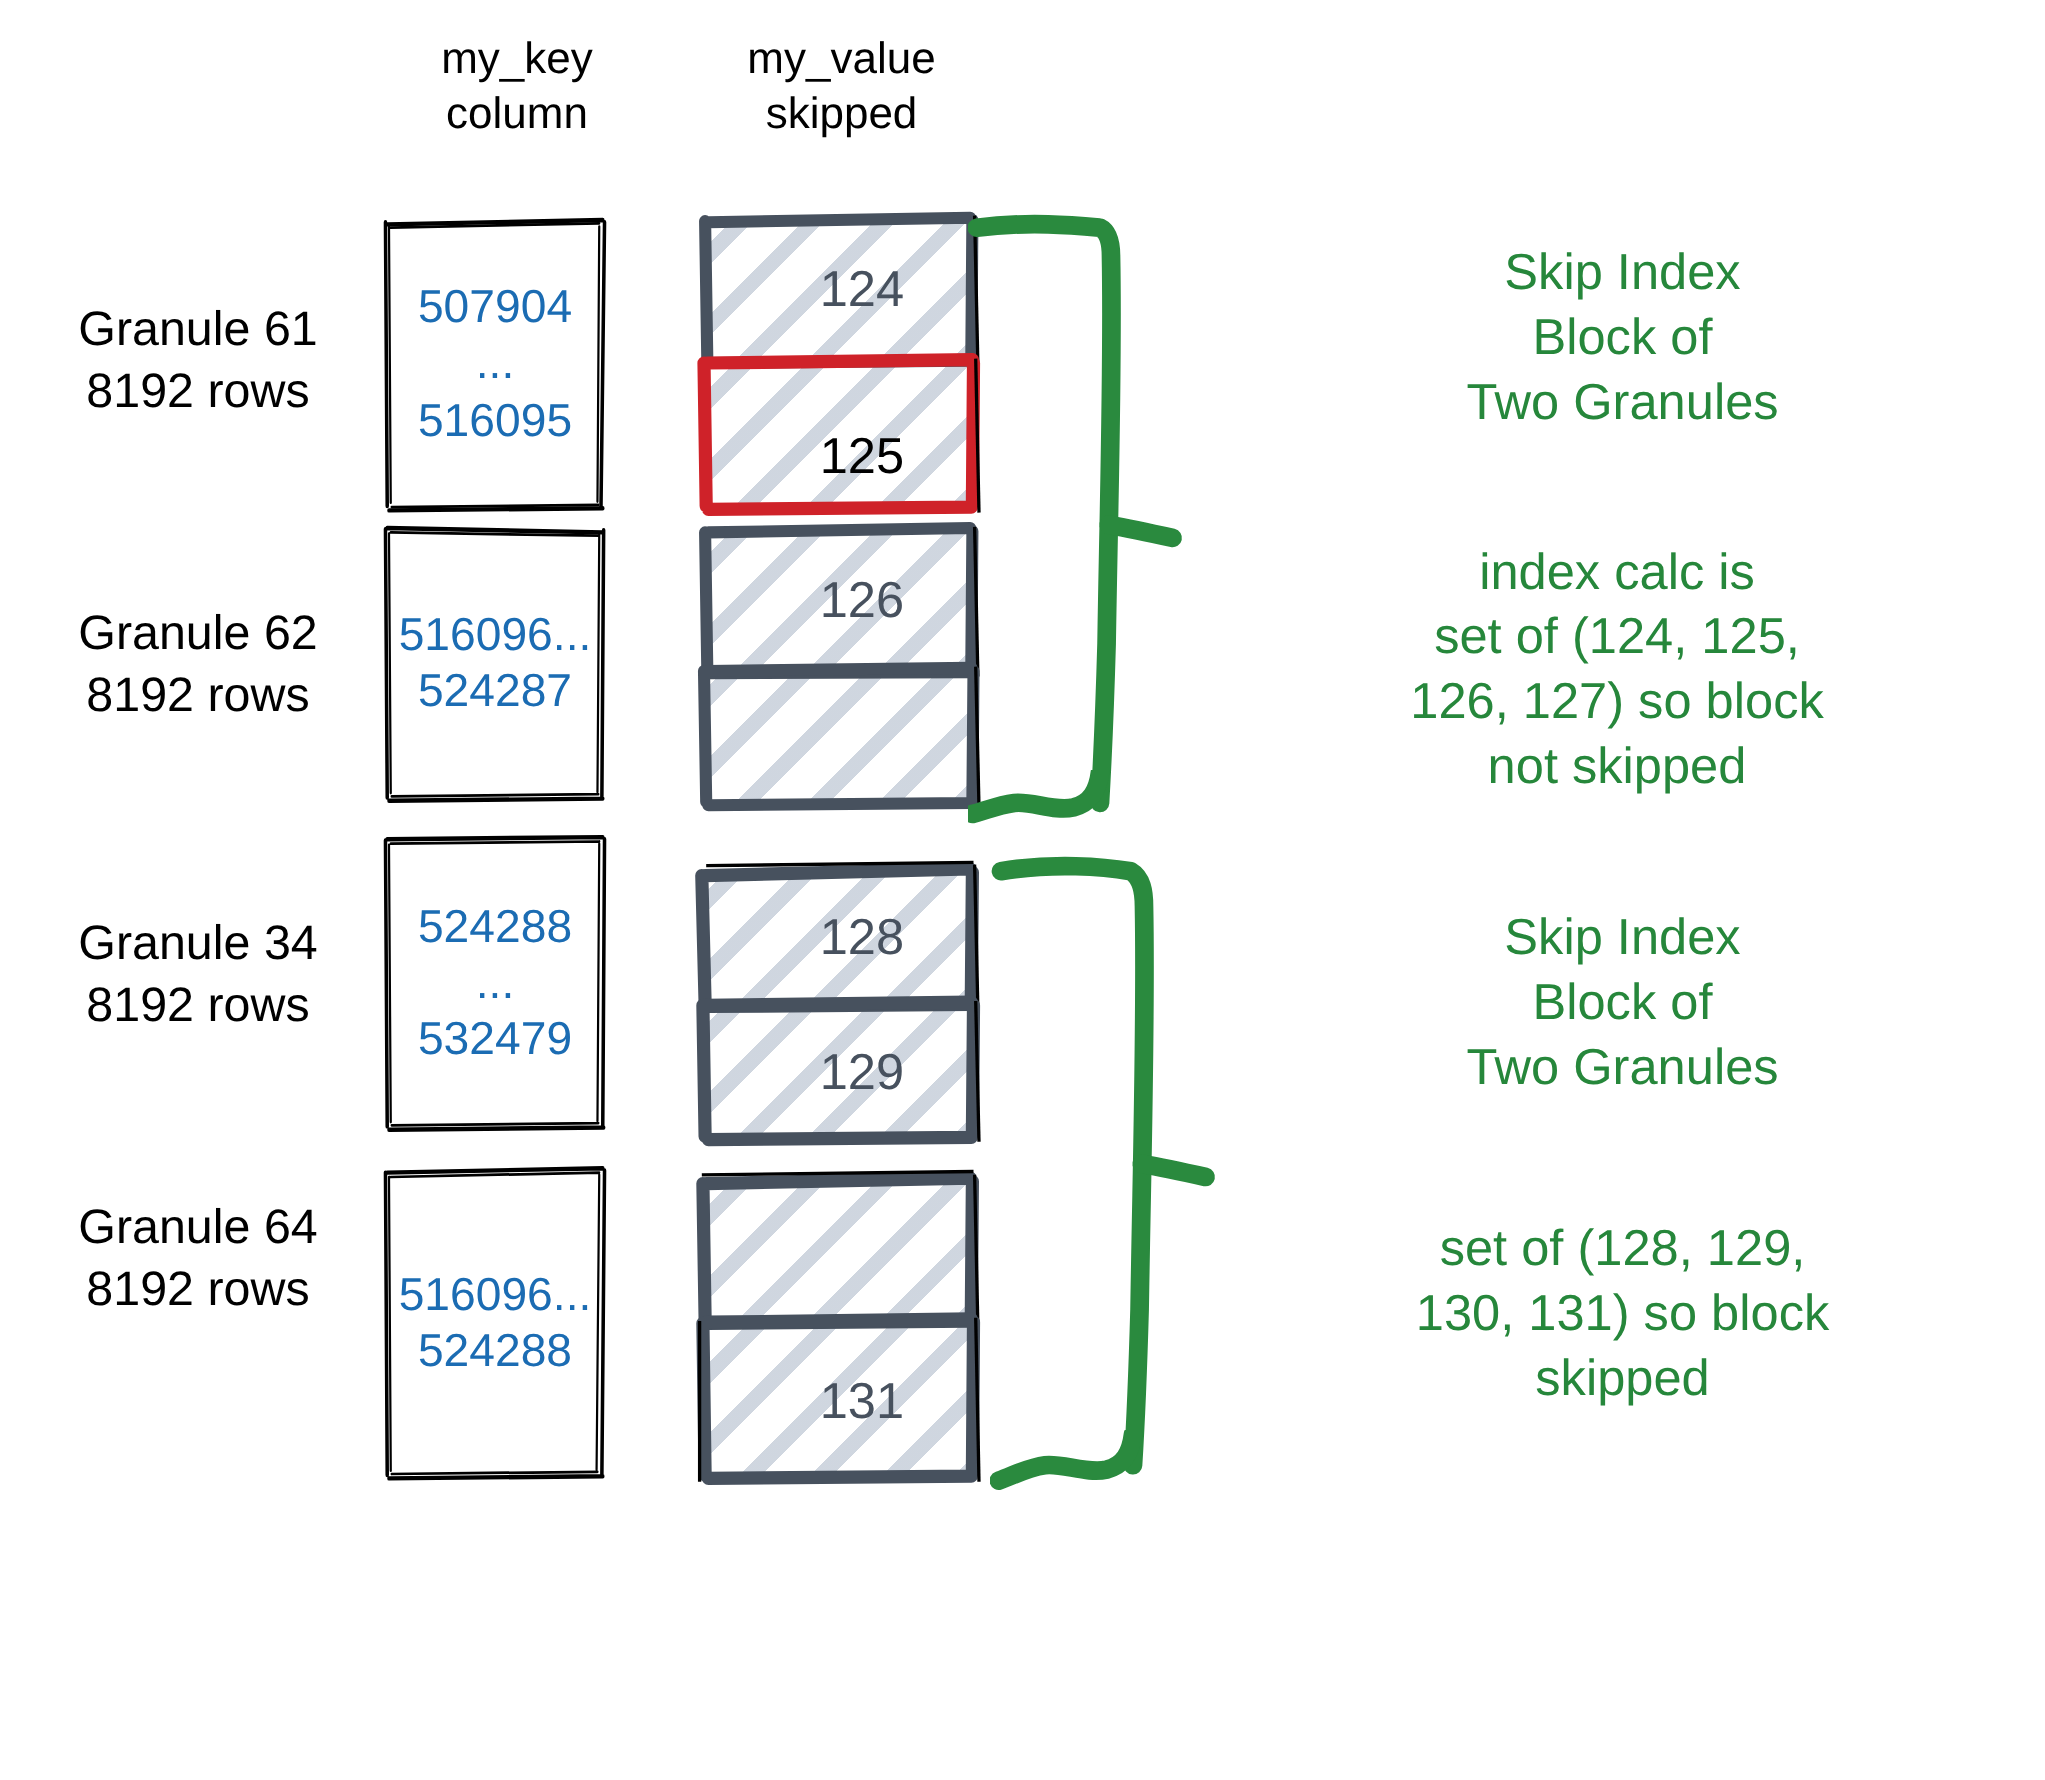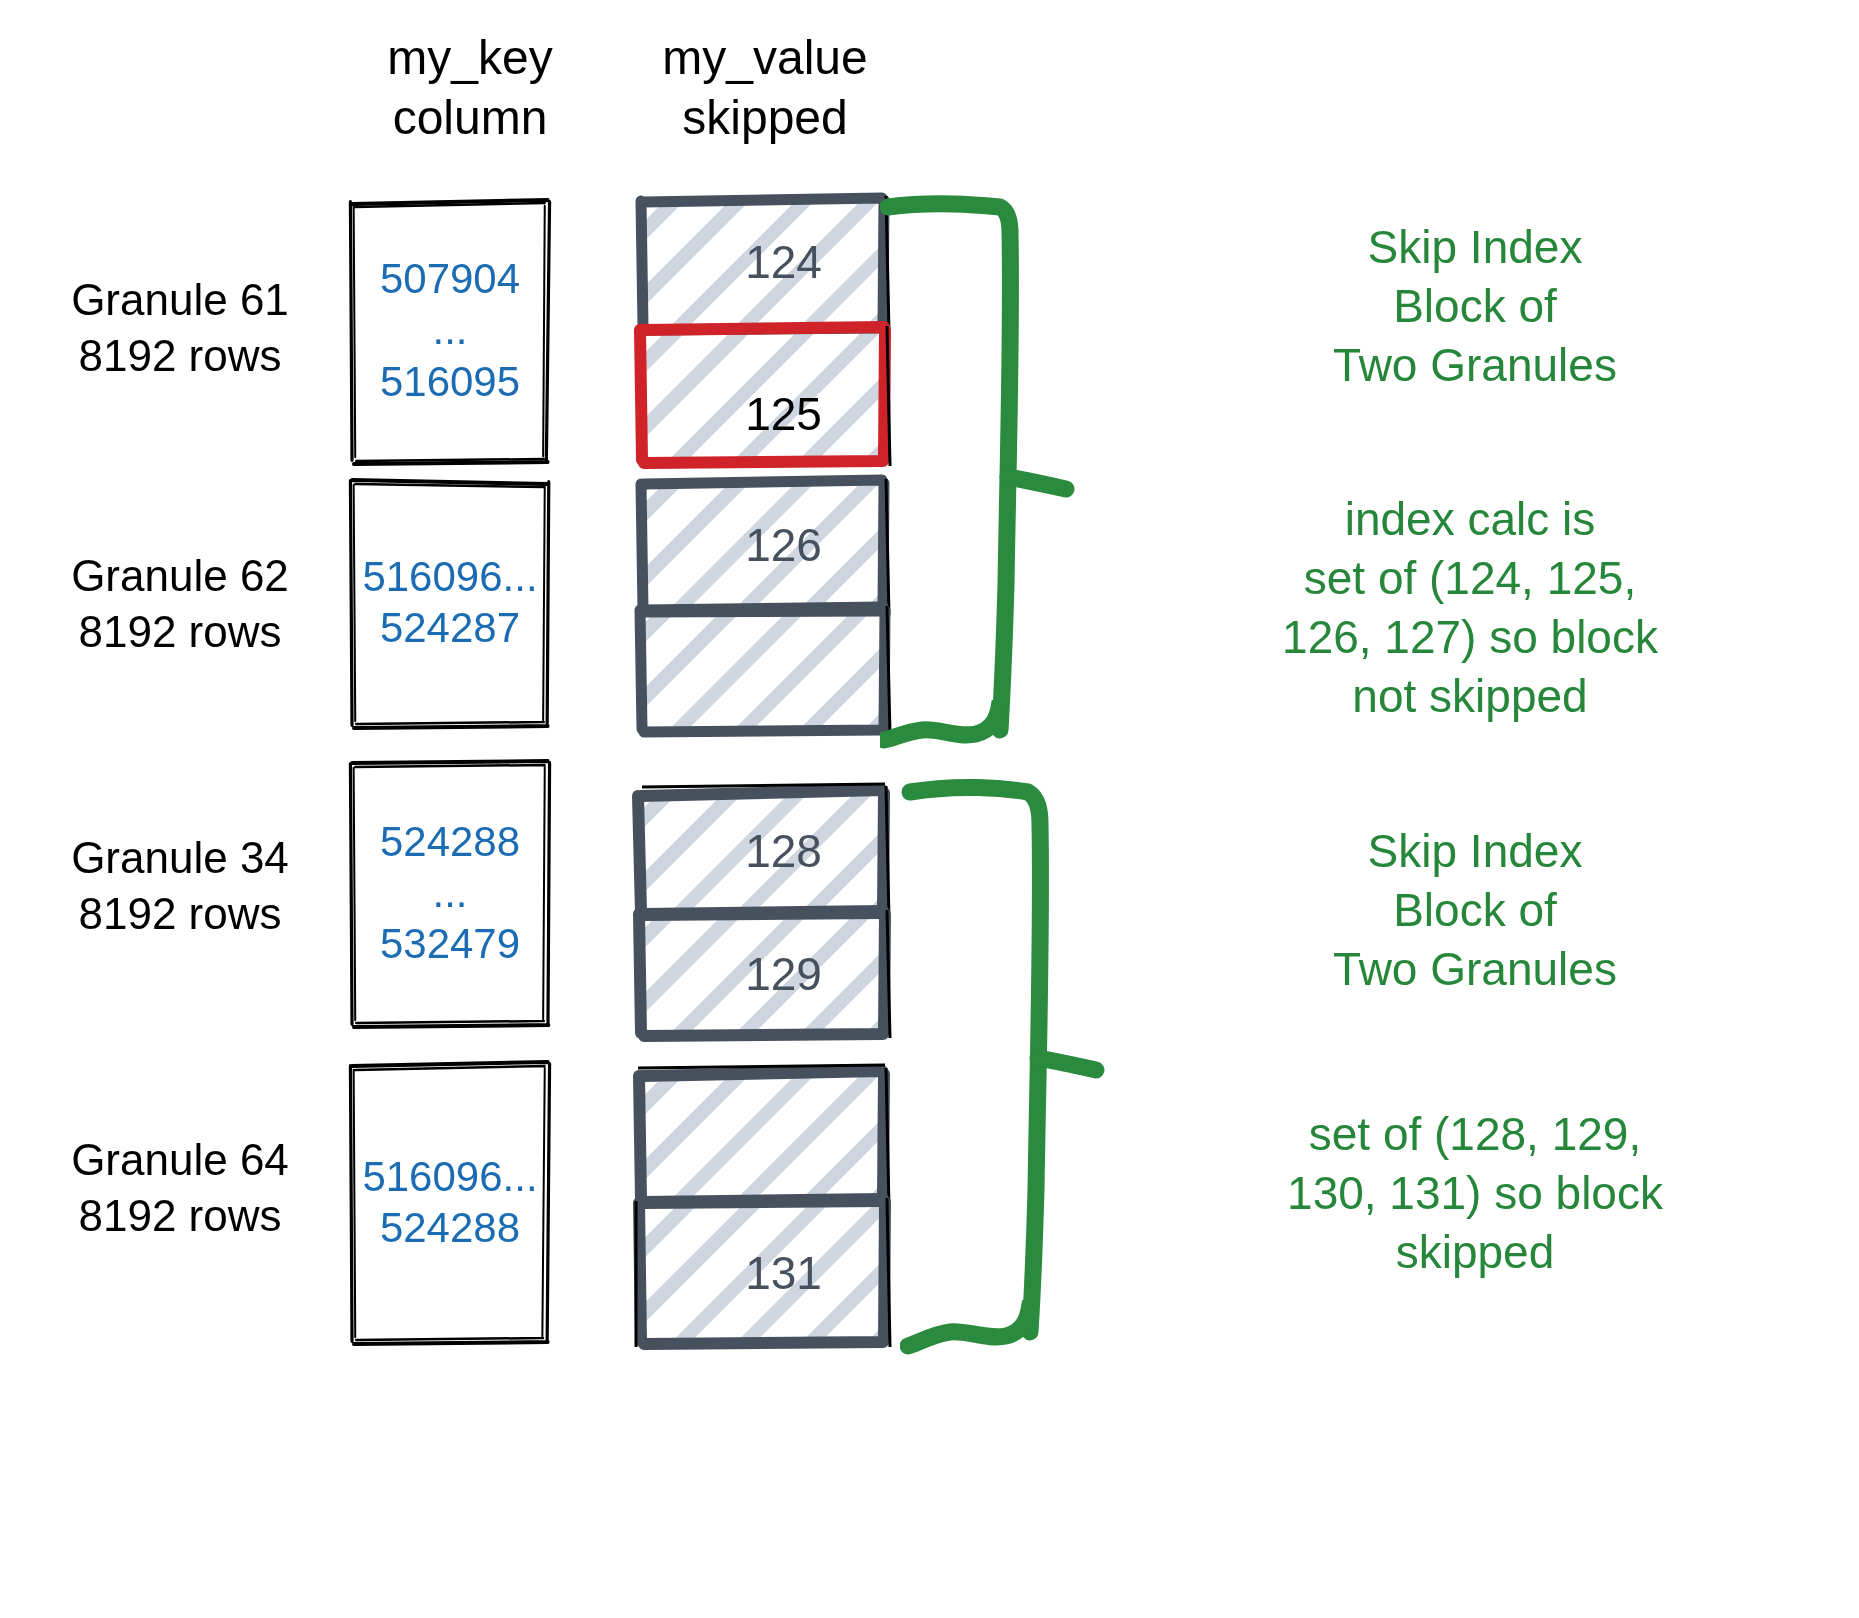--- a/index.html
+++ b/index.html
@@ -12,21 +12,21 @@
     height: 1618px;
     position: relative;
     font-family: "Liberation Sans", sans-serif;
     overflow: hidden;
   }
 
   
   .col-header {
     position: absolute;
     text-align: center;
-    font-size: 48px;
+    font-size: 40px;
     line-height: 1.25;
     color: #000000;
     white-space: pre-line;
   }
   #hdr-key   { left: 330px; top: 28px; width: 280px; }
   #hdr-value { left: 625px; top: 28px; width: 280px; }
 
   
   .granule-label {
     position: absolute;
@@ -210,21 +210,21 @@
 
 <div class="val-cell" style="top:915px; height:118px">
   <div class="hatch"></div>
   <svg class="frame" viewBox="0 0 269 142" preserveAspectRatio="none">
     <path d="M14,11 L255,8 M257,11 L256,128 M255,131 L16,133 M13,130 L11,11" fill="none" stroke="#47515e" stroke-width="12" stroke-linecap="round" stroke-linejoin="round"></path>
     <path d="M259,7 L262,135" fill="none" stroke="#000" stroke-width="3"></path>
   </svg>
   <div class="val-text">129</div>
 </div>
 
-<div class="granule-label" style="top:1132px">Granule 64
+<div class="granule-label" style="top:1088px">Granule 64
 8192 rows</div>
 
 <div class="key-box" style="top:1062px; height:280px">
   <svg class="frame" viewBox="0 0 264 296" preserveAspectRatio="none">
     <path d="M10,12 L254,8 M256,10 L253,286 M254,288 L12,290 M10,287 L8,12" fill="none" stroke="#000" stroke-width="4" stroke-linecap="round"></path>
     <path d="M14,16 L250,12 M250,14 L247,282 M248,284 L15,286 M14,283 L12,16" fill="none" stroke="#000" stroke-width="2.5" stroke-linecap="round"></path>
   </svg>
   <div class="key-text">516096...
 524288</div>
 </div>

